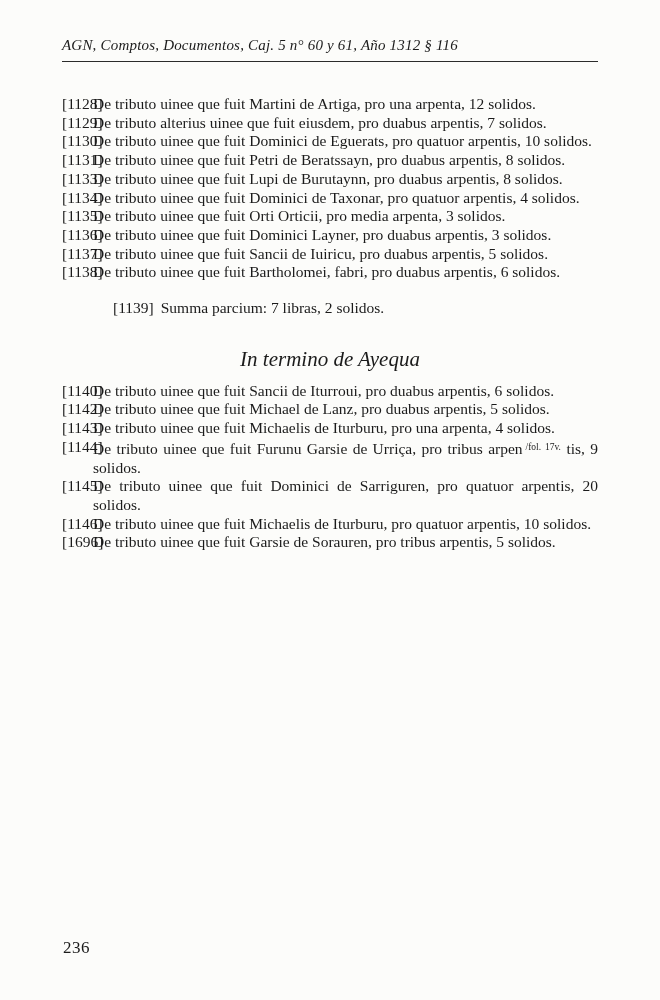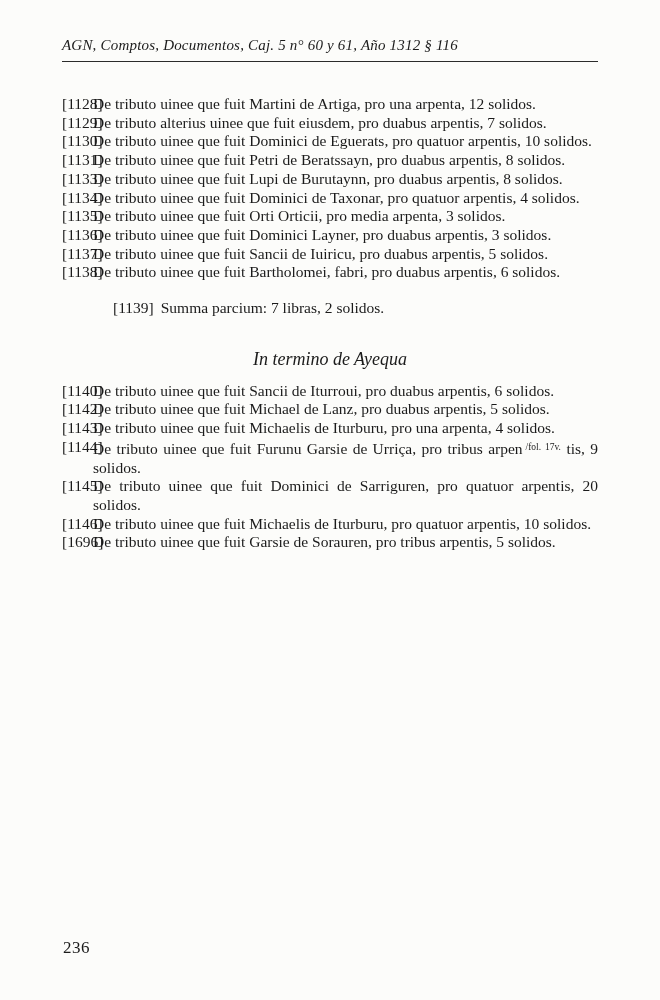--- a/index.html
+++ b/index.html
@@ -42,21 +42,21 @@
     margin: 17px 0 0 51px;
     font-size: 15.5px;
     line-height: 18.7px;
   }
   .summa .summa-num { margin-right: 7px; font-family: Liberation Serif, serif; }
   .section-heading {
     margin: 32px 0 13px 0;
     text-align: center;
     font-style: italic;
     font-weight: normal;
-    font-size: 18px;
+    font-size: 21px;
     line-height: 19px;
   }
   .folio-marker {
     font-size: 9.5px;
     vertical-align: 4px;
     margin-left: 3px;
     white-space: nowrap;
   }
   .page-number {
     position: absolute;

